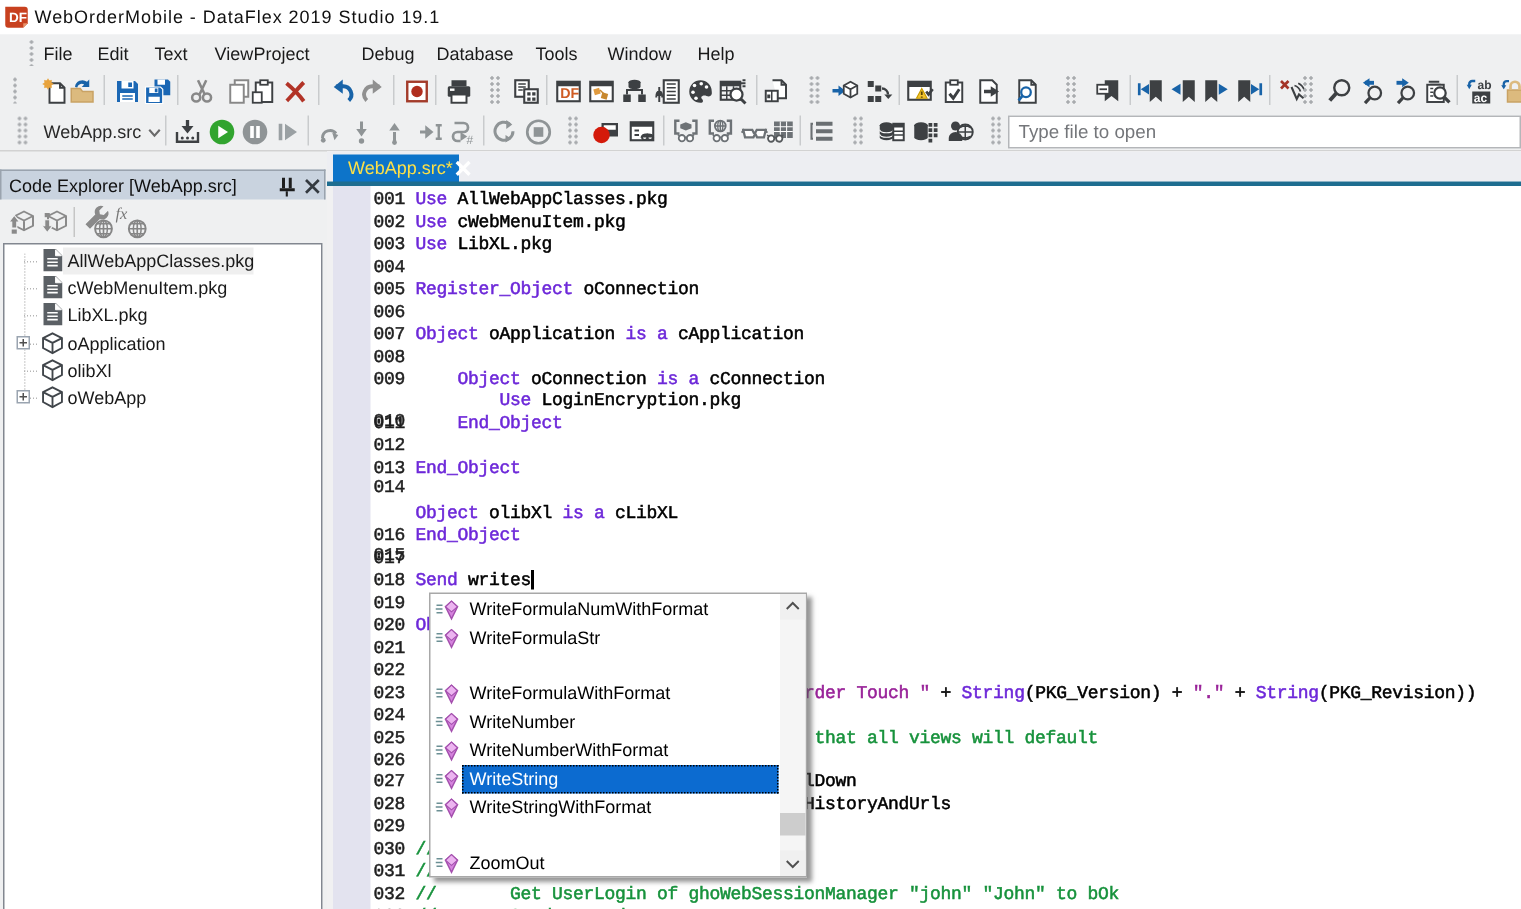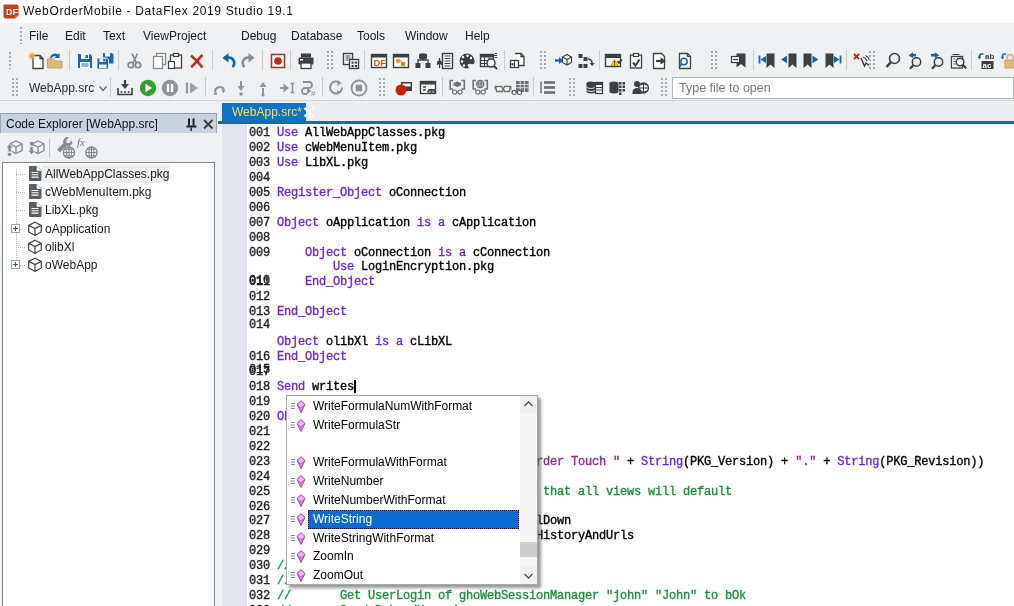--- a/index.html
+++ b/index.html
@@ -701,28 +701,20 @@
         </div>
       </div>
 <div class="pi" style="top:132.6px;">
         <svg class="abs" style="left:3px; top:3px;" width="20" height="14" viewBox="0 0 20 14">
 <path d="M1,3.5 h4 M0.5,6 h4.5 M1,8.5 h4" stroke="#6b8f94" stroke-width="1"></path>
 <path d="M11,0.8 L15,4.5 L11,12.5 L7,4.5 Z" fill="#d583dd" stroke="#a44fae" stroke-width="1"></path>
 <path d="M11,0.8 L15,4.5 L11,7.9 L7,4.5 Z" fill="#ecb4f0" stroke="#a44fae" stroke-width="0.7"></path>
 </svg>
         <div class="t">WriteStringWithFormat</div>
       </div>
-<div class="pi" style="top:151.4px;">
-        <svg class="abs" style="left:3px; top:3px;" width="20" height="14" viewBox="0 0 20 14">
-<path d="M1,3.5 h4 M0.5,6 h4.5 M1,8.5 h4" stroke="#6b8f94" stroke-width="1"></path>
-<path d="M11,0.8 L15,4.5 L11,12.5 L7,4.5 Z" fill="#d583dd" stroke="#a44fae" stroke-width="1"></path>
-<path d="M11,0.8 L15,4.5 L11,7.9 L7,4.5 Z" fill="#ecb4f0" stroke="#a44fae" stroke-width="0.7"></path>
-</svg>
-        <div class="t">ZoomIn</div>
-      </div>
 <div class="pi" style="top:170.20000000000002px;">
         <svg class="abs" style="left:3px; top:3px;" width="20" height="14" viewBox="0 0 20 14">
 <path d="M1,3.5 h4 M0.5,6 h4.5 M1,8.5 h4" stroke="#6b8f94" stroke-width="1"></path>
 <path d="M11,0.8 L15,4.5 L11,12.5 L7,4.5 Z" fill="#d583dd" stroke="#a44fae" stroke-width="1"></path>
 <path d="M11,0.8 L15,4.5 L11,7.9 L7,4.5 Z" fill="#ecb4f0" stroke="#a44fae" stroke-width="0.7"></path>
 </svg>
         <div class="t">ZoomOut</div>
       </div>
 <div id="pscroll">
 <svg class="sbtn" style="top:0;" viewBox="0 0 17 17">

